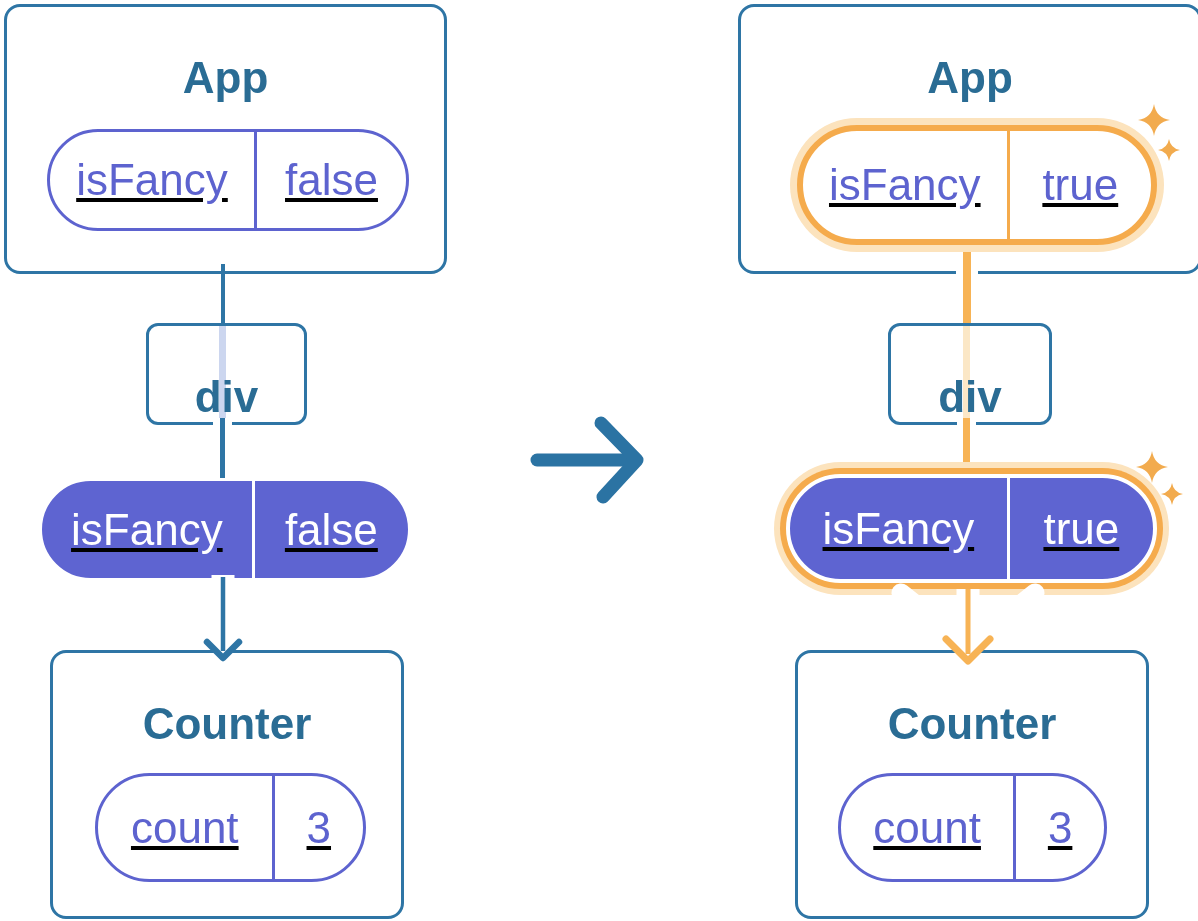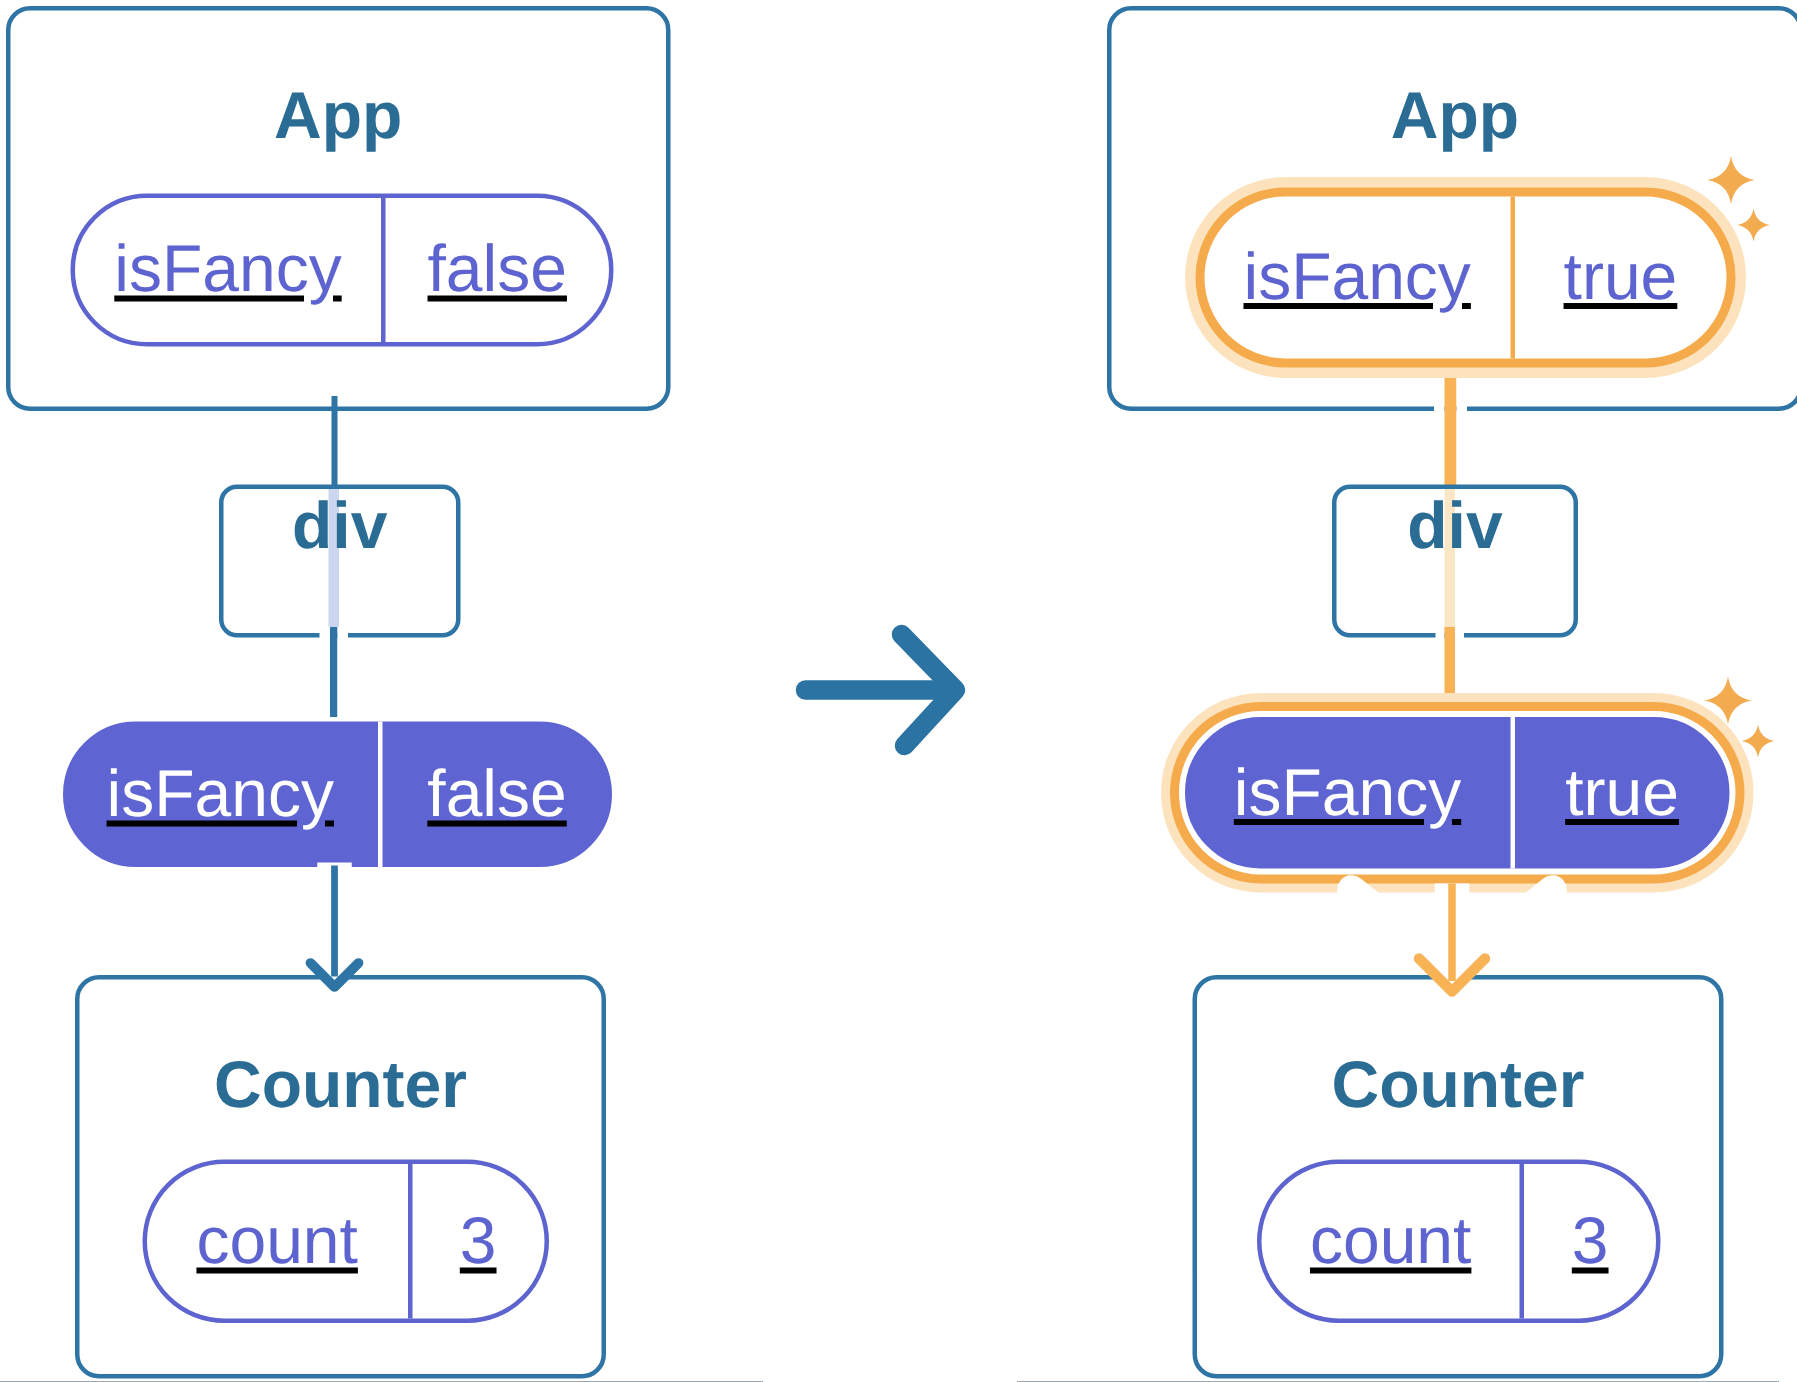--- a/index.html
+++ b/index.html
@@ -4,21 +4,21 @@
 <style>
   html,body { margin:0; padding:0; background:#4d6672; }
   .stage {
     position:relative; width:1198px; height:921px; background:#ffffff;
     font-family:"Liberation Sans","DejaVu Sans",sans-serif; overflow:hidden;
   }
   
   .card { position:absolute; background:#fff; border:3px solid #2e75a5; border-radius:16px; }
   .card-title { position:absolute; left:0; right:0; top:46px; text-align:center;
                 font-size:44px; font-weight:600; color:#2a6c94; }
-  .div-card { border-radius:12px; display:flex; align-items:flex-start; justify-content:center; }
+  .div-card { border-radius:12px; display:flex; align-items:flex-end; justify-content:center; }
   .div-title { position:relative; font-size:44px; font-weight:600; color:#2a6c94; }
   .stripe { position:absolute; top:0; bottom:0; }
   .stripe.periwinkle { background:#ccd6ef; }
   .stripe.cream { background:#fbe7c6; }
   
   .pill { position:absolute; display:flex; border-radius:999px;text-decoration:underline; }
   .pill .cell { display:flex; align-items:center; justify-content:center;
                 font-size:44px; font-weight:400; }
   .pill .cell.first { border-right:3px solid; }
   .pill.outline { background:#fff; border:3px solid #5d63cf; }

